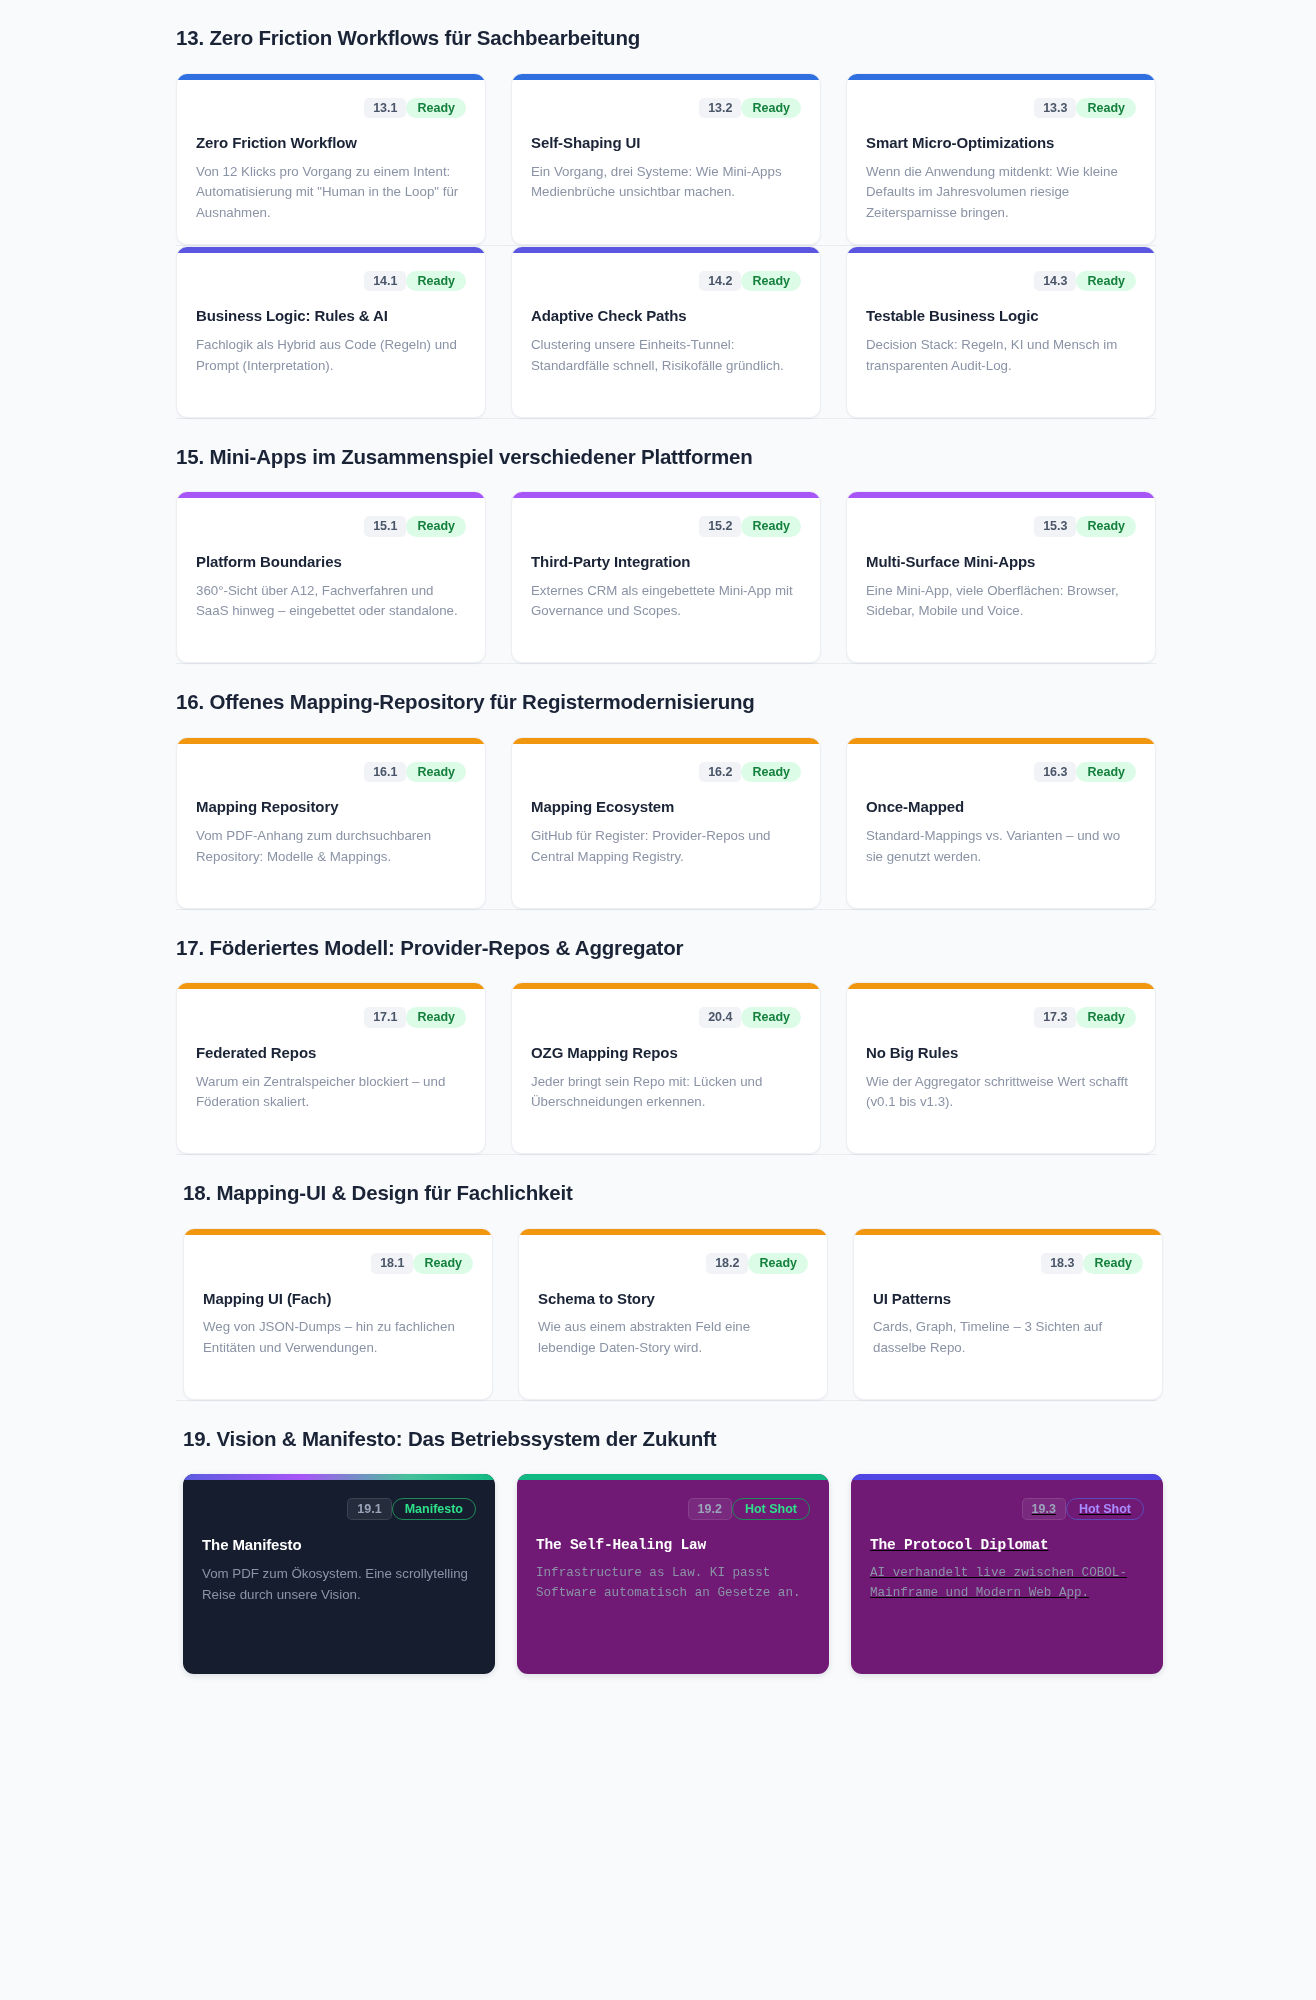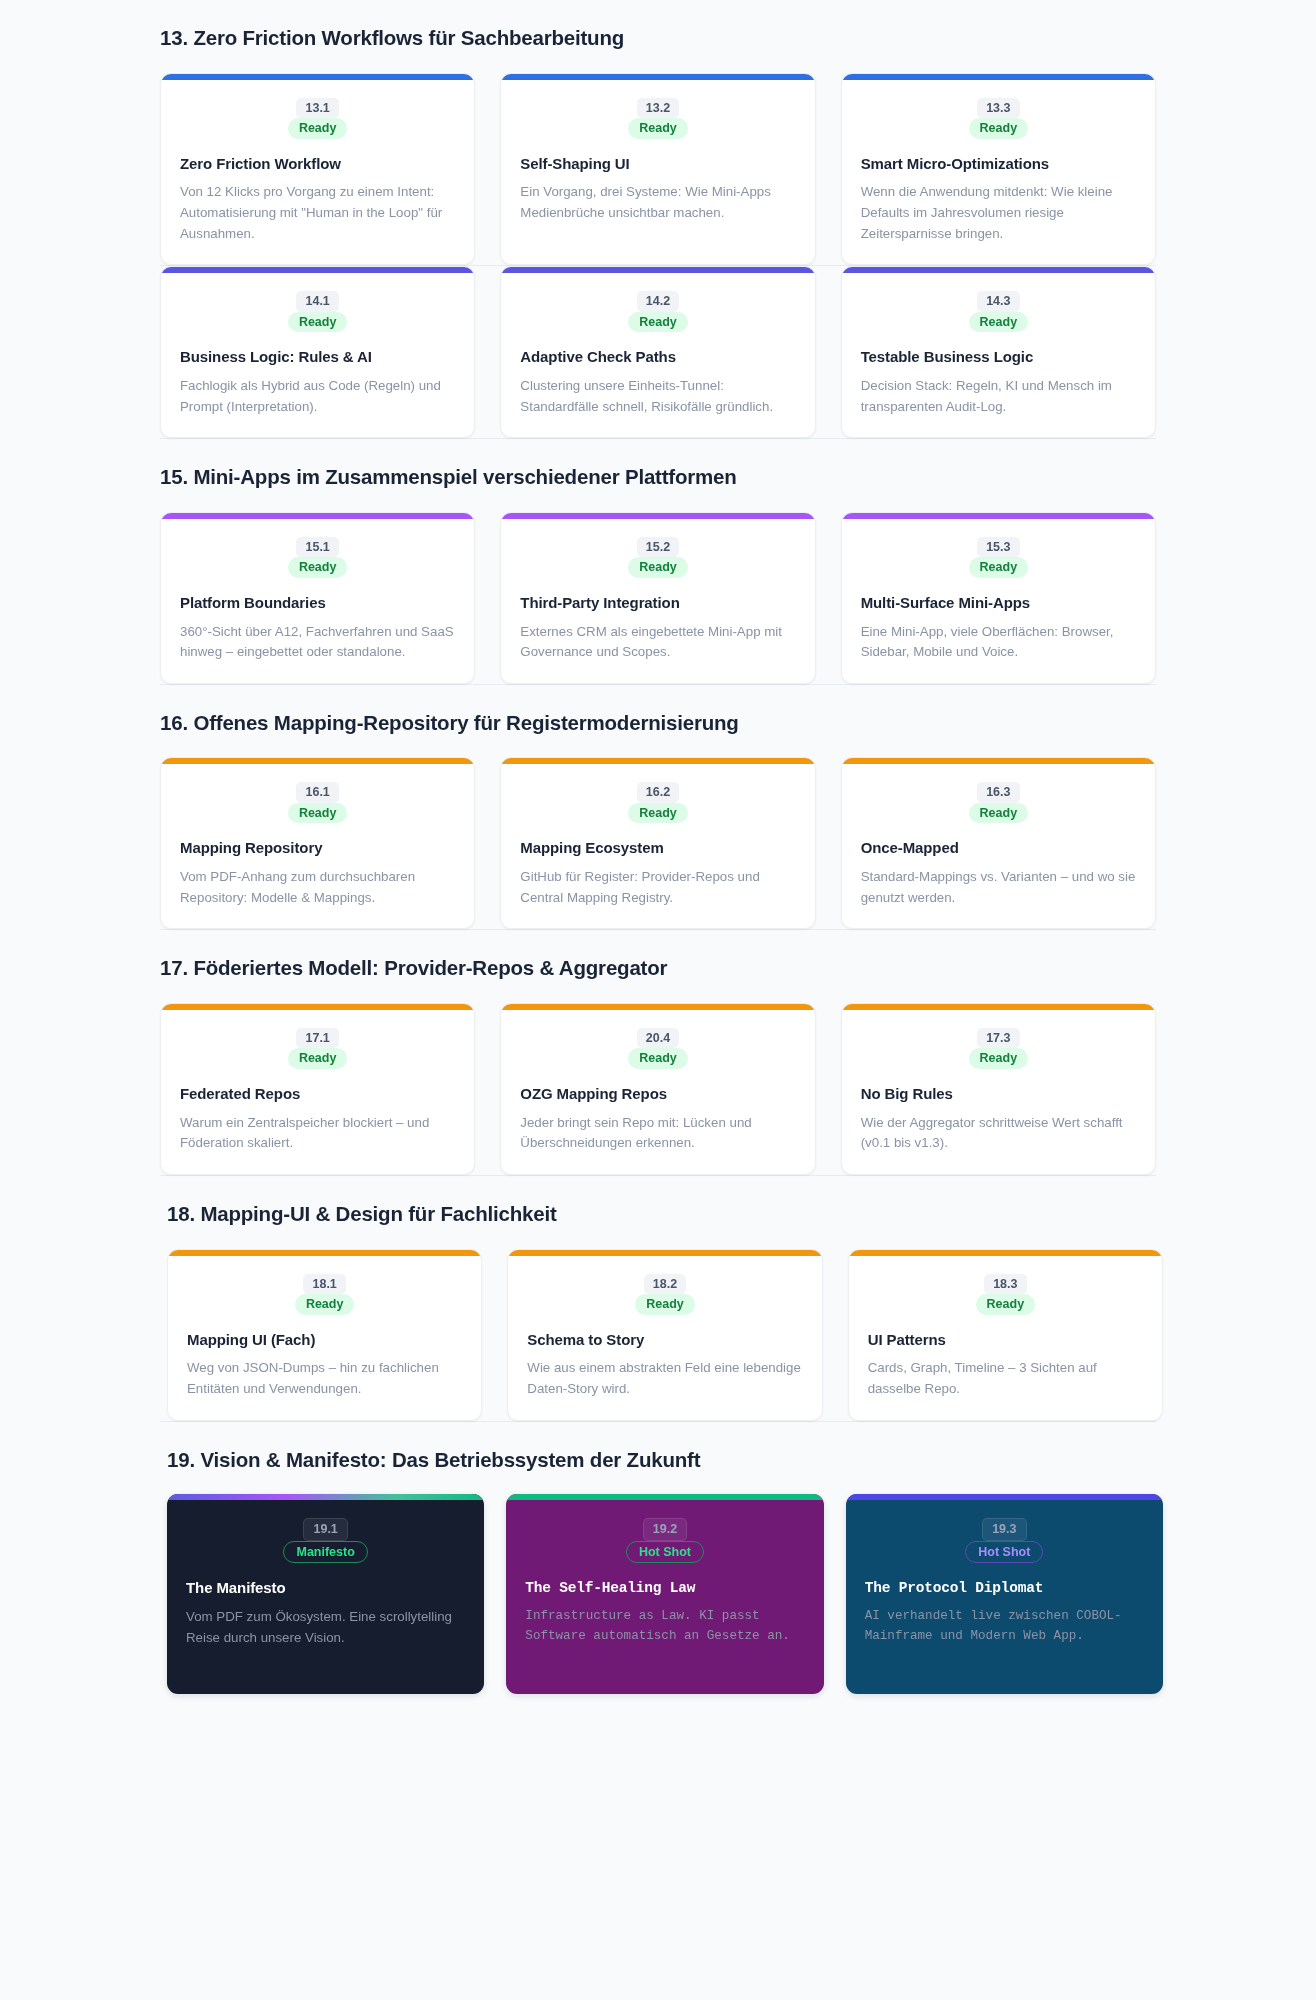--- a/index.html
+++ b/index.html
@@ -4,21 +4,21 @@
 <style>
   * { box-sizing: border-box; margin: 0; padding: 0; }
   html, body {
     width: 1316px;
     background: #f8fafc;
     font-family: "Liberation Sans", sans-serif;
     -webkit-font-smoothing: antialiased;
   }
   body { padding: 0; }
 
-  .page { width: 1316px; position: relative; padding: 0 0 24px 0; }
+  .page { width: 1316px; position: relative; padding: 0 0 24px 16px; }
 
   .section { padding: 0 160px; }
 
   .section-divider {
     height: 1px;
     background: #e8ebf0;
     margin: 0 160px;
   }
 
   .section-title {
@@ -48,21 +48,20 @@
     min-height: 172px;
   }
   .card-bar { height: 6px; width: 100%; }
   .card-body { padding: 18px 19px 20px 19px; flex: 1; }
 
   .card-head {
     display: flex;
     align-items: center;
     justify-content: flex-end;
     margin-bottom: 16px;
-    flex-direction: column;
   }
   .card-id {
     font-size: 12.5px;
     font-weight: bold;
     color: #4a5568;
     background: #f1f3f7;
     border-radius: 5px;
     padding: 4px 9px;
     line-height: 1;
   }
@@ -385,21 +384,21 @@
             <div class="card-bar" style="background: rgb(16, 185, 129);"></div>
             <div class="card-body">
               <div class="card-head">
                 <span class="card-id">19.2</span>
                 <span class="badge-outline badge-green">Hot Shot</span>
               </div>
               <div class="card-title mono">The Self-Healing Law</div>
               <div class="card-desc mono">Infrastructure as Law. KI passt Software automatisch an Gesetze an.</div>
             </div>
           </div>
-          <div class="card-dark" style="background: #0c4a6e;">
+          <div class="card-dark" style="background: #701a75; text-decoration: underline;">
             <div class="card-bar" style="background: rgb(79, 70, 229);"></div>
             <div class="card-body">
               <div class="card-head">
                 <span class="card-id">19.3</span>
                 <span class="badge-outline badge-purple">Hot Shot</span>
               </div>
               <div class="card-title mono">The Protocol Diplomat</div>
               <div class="card-desc mono">AI verhandelt live zwischen COBOL-Mainframe und Modern Web App.</div>
             </div>
           </div>

